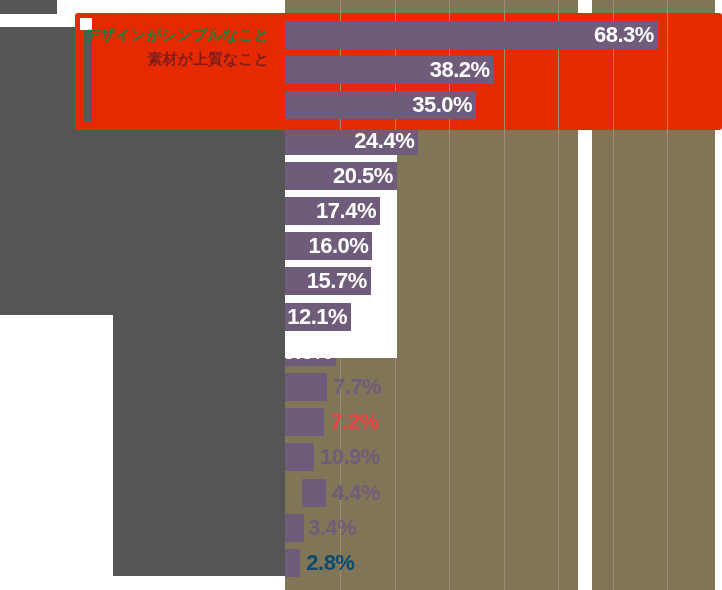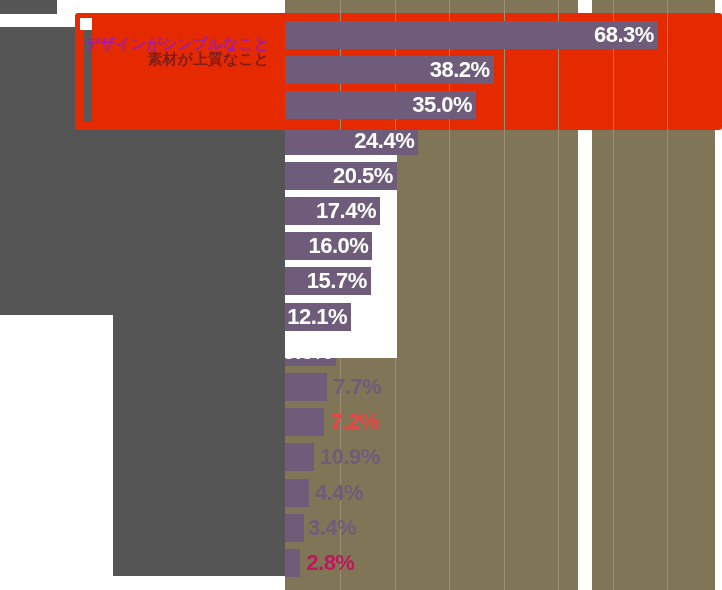--- a/index.html
+++ b/index.html
@@ -185,31 +185,31 @@
         <div class="bar-value muted" style="color: rgb(111, 92, 123);">7.7%</div>
       </div>
       <div class="row" style="top: 408.2px; width: 39.312px;">
         <div class="bar" style="width: 39.312px; background: rgb(111, 92, 123);"></div>
         <div class="bar-value muted" style="color: #ef4444;">7.2%</div>
       </div>
       <div class="row" style="top: 443.4px; width: 28.938px;">
         <div class="bar" style="width: 28.938px; background: rgb(111, 92, 123);"></div>
         <div class="bar-value muted" style="color: rgb(111, 92, 123);">10.9%</div>
       </div>
-      <div class="row" style="top: 478.6px; width: 24.024px;">
+      <div class="row" style="top: 478.6px; width: 24.024px; margin-left: 17px;">
         <div class="bar" style="width: 24.024px; background: rgb(111, 92, 123);"></div>
         <div class="bar-value muted" style="color: rgb(111, 92, 123);">4.4%</div>
       </div>
       <div class="row" style="top: 513.8px; width: 17px;">
         <div class="bar" style="width: 18.564px; background: rgb(111, 92, 123);"></div>
         <div class="bar-value muted" style="color: rgb(111, 92, 123);">3.4%</div>
       </div>
       <div class="row" style="top: 549px; width: 15.288px;">
         <div class="bar" style="width: 15.288px; background: rgb(111, 92, 123);"></div>
-        <div class="bar-value muted" style="color: #be185d;">2.8%</div>
+        <div class="bar-value muted" style="color: #0c4a6e;">2.8%</div>
       </div>
     </div>
 
   <div class="overlay-white" style="left:285px;top:130px;width:112px;height:228px;z-index:14;"></div>
 
   <div id="bars-over-white" style="z-index: 15; position: absolute; left: 0px; top: 0px; width: 722px; height: 590px;">
       <div class="row" style="top: 126.6px; width: 133.224px;">
         <div class="bar" style="width: 133.224px; background: rgb(111, 92, 123);"></div>
         <div class="bar-value" style="color: rgb(255, 255, 255);">24.4%</div>
       </div>
@@ -262,17 +262,17 @@
         <div class="bar" style="width: 208.572px; background: rgb(111, 92, 123);"></div>
         <div class="bar-value" style="color: rgb(255, 255, 255);">38.2%</div>
       </div>
       <div class="row" style="top: 91.4px; width: 191.1px;">
         <div class="bar" style="width: 191.1px; background: rgb(111, 92, 123);"></div>
         <div class="bar-value" style="color: rgb(255, 255, 255);">35.0%</div>
       </div>
     </div>
 
   <div id="labels-over-red" style="z-index: 34; position: absolute; left: 0px; top: 0px; width: 722px; height: 590px;">
-      <div class="label-col" style="top: 30px; color: #a21caf;">デザインがシンプルなこと</div>
+      <div class="label-col" style="top: 21px; color: #15803d;">デザインがシンプルなこと</div>
       <div class="label-col" style="top: 45px; color: #7f1d1d;">素材が上質なこと</div>
     </div>
 
 </div>
 
 </body></html>

